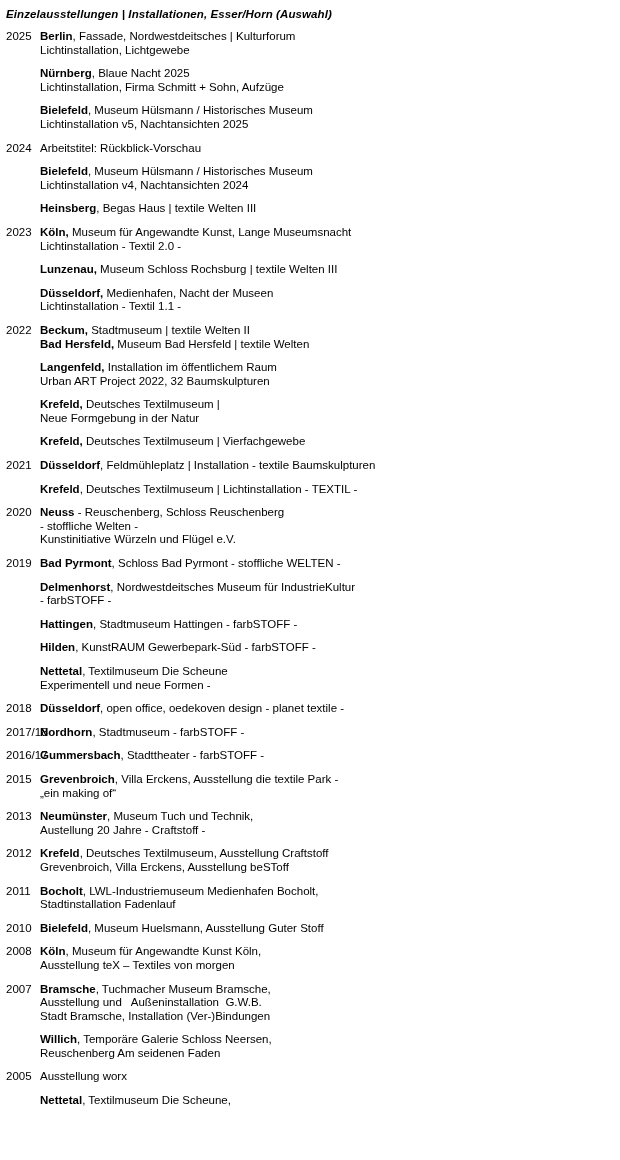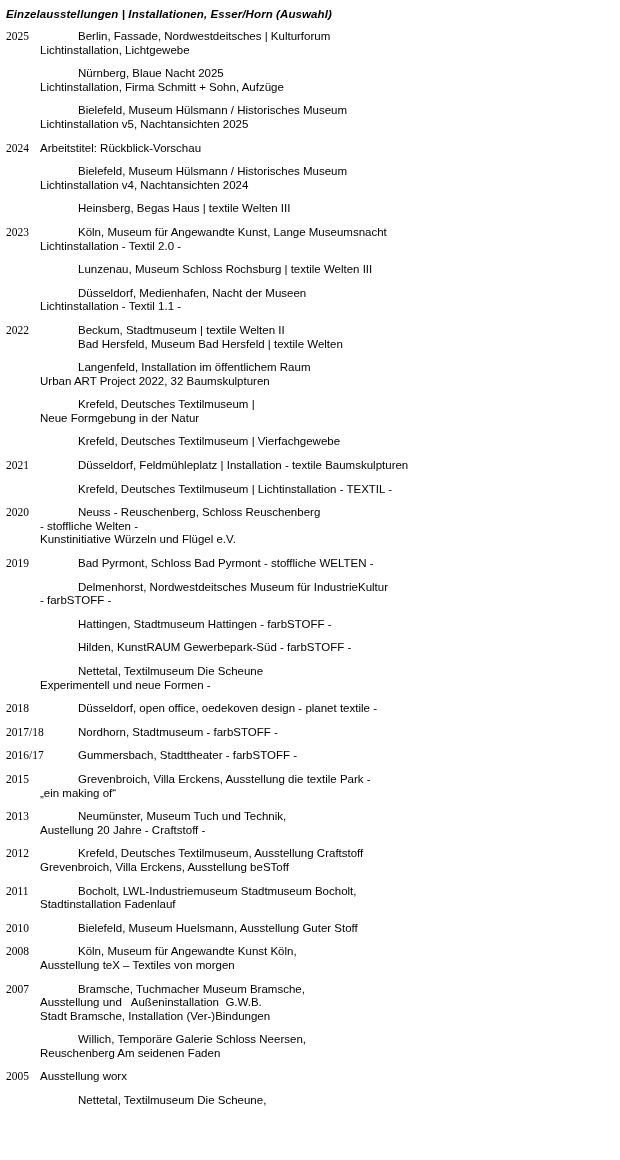--- a/index.html
+++ b/index.html
@@ -37,39 +37,37 @@
     margin-bottom: 10px;
   }
   .year {
     width: 40px;
     min-width: 40px;
     padding-left: 6px;
     box-sizing: border-box;
     font-size: 11.5px;
     line-height: 13.5px;
     font-weight: normal;
-    font-family: Liberation Serif, serif;
   }
   .blocks {
     flex: 1;
   }
   .block {
     margin-bottom: 10px;
   }
   .block:last-child {
     margin-bottom: 0;
   }
   .line {
     font-size: 11.5px;
     line-height: 13.6px;
     white-space: pre-wrap;
   }
   .b {
-    font-weight: normal;
-    margin-left: 38px;
+    font-weight: bold;
   }
 </style>
 </head>
 <body>
 
 <div class="page">
   <div class="doc-title">Einzelausstellungen | Installationen,  Esser/Horn (Auswahl)</div>
   <div class="entries" id="entries">
       <div class="entry">
         <div class="year">2025</div>
@@ -230,21 +228,21 @@
           <div class="block">
             <div class="line"><span class="b">Krefeld</span><span>, Deutsches Textilmuseum, Ausstellung Craftstoff</span></div>
             <div class="line"><span>Grevenbroich, Villa Erckens, Ausstellung beSToff</span></div>
           </div>
         </div>
       </div>
       <div class="entry">
         <div class="year">2011</div>
         <div class="blocks">
           <div class="block">
-            <div class="line"><span class="b">Bocholt</span><span>, LWL-Industriemuseum Stadtmuseum Bocholt,</span></div>
+            <div class="line"><span class="b">Bocholt</span><span>, LWL-Industriemuseum Medienhafen Bocholt,</span></div>
             <div class="line"><span>Stadtinstallation Fadenlauf</span></div>
           </div>
         </div>
       </div>
       <div class="entry">
         <div class="year">2010</div>
         <div class="blocks">
           <div class="block">
             <div class="line"><span class="b">Bielefeld</span><span>, Museum Huelsmann, Ausstellung Guter Stoff</span></div>
           </div>

